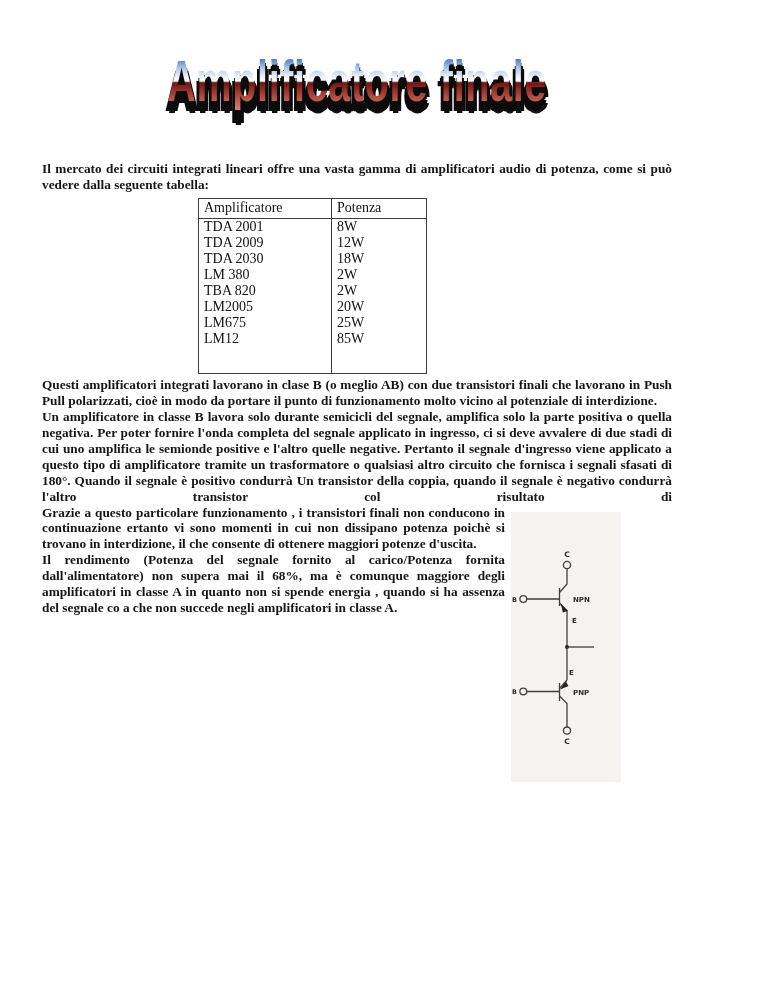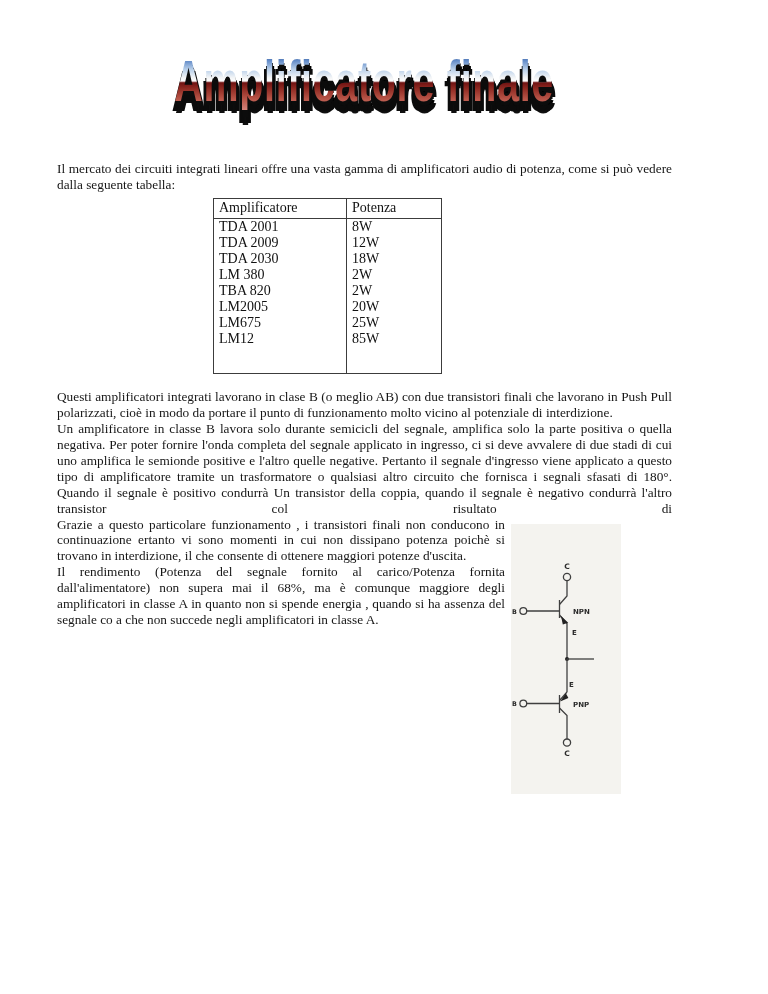--- a/index.html
+++ b/index.html
@@ -1,21 +1,21 @@
 <!DOCTYPE html>
 <html><head>
 <meta charset="utf-8">
 <style>
   html,body{margin:0;padding:0;background:#888;}
   .page{
     width:768px;height:994px;background:#ffffff;position:relative;
     margin:0 auto;overflow:hidden;
     font-family:"Liberation Serif", serif;color:#161616;
   }
-  .content{padding:0 96px 0 57px;}
+  .content{padding:0 96px 0 42px;}
 
   
   .title-wrap{margin-top:52px;height:92px;display:flex;justify-content:center;align-items:flex-start;}
   .title-inner{
     position:relative;transform:scaleX(0.68);transform-origin:center top;
     font-family:"Liberation Sans", sans-serif;font-weight:bold;
     font-size:58px;letter-spacing:1px;white-space:nowrap;line-height:1;
   }
   .title-shadow{
     position:absolute;left:1px;top:4px;color:#0c0c0c;
@@ -24,23 +24,23 @@
   .title-grad{
     position:relative;
     background:linear-gradient(180deg,
       #16254d 0%, #5d87c6 14%, #b9d0ea 30%, #f2f4f6 44%, #ffffff 50%,
       #701312 53%, #8f2a22 63%, #b85548 81%, #d4837a 100%);
     -webkit-background-clip:text;background-clip:text;
     color:#5d87c6;-webkit-text-fill-color:transparent;
   }
 
   
-  .body-p{margin:0;font-size:13.3px;line-height:15.95px;text-align:justify;}
+  .body-p{margin:0;font-size:13.3px;line-height:15.95px;text-align:justify;font-weight:bold;}
   .p-intro{margin-top:17px;}
-  .p-after-table{margin-top:15px;}
+  .p-after-table{margin-top:3px;}
   .just-last{text-align-last:justify;}
 
   
   .amp-table{
     border-collapse:collapse;margin:5px 0 0 156px;
     font-size:14px;color:#111;border:1.2px solid #3c3c3c;
   }
   .amp-table th,.amp-table td{
     font-weight:normal;text-align:left;padding:0 0 0 5px;
     height:16px;line-height:16px;

